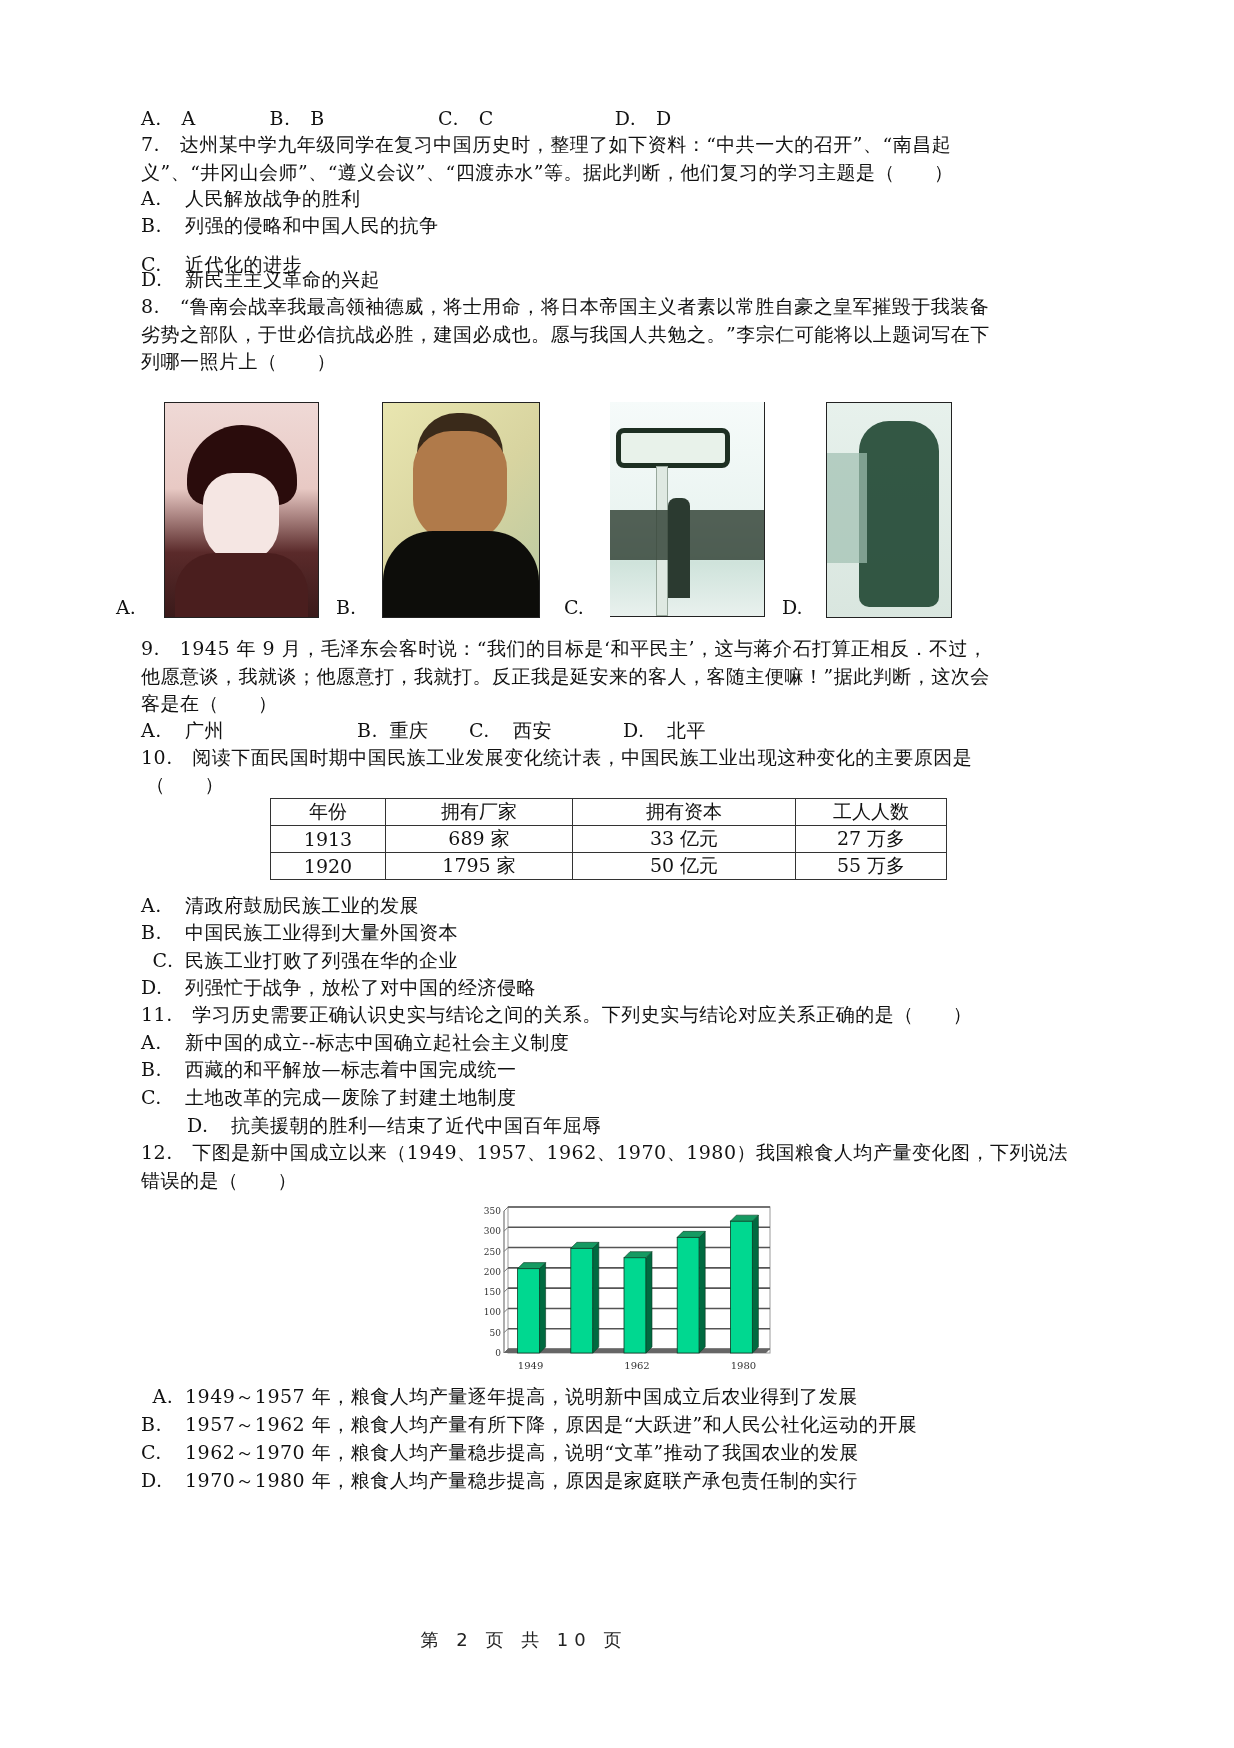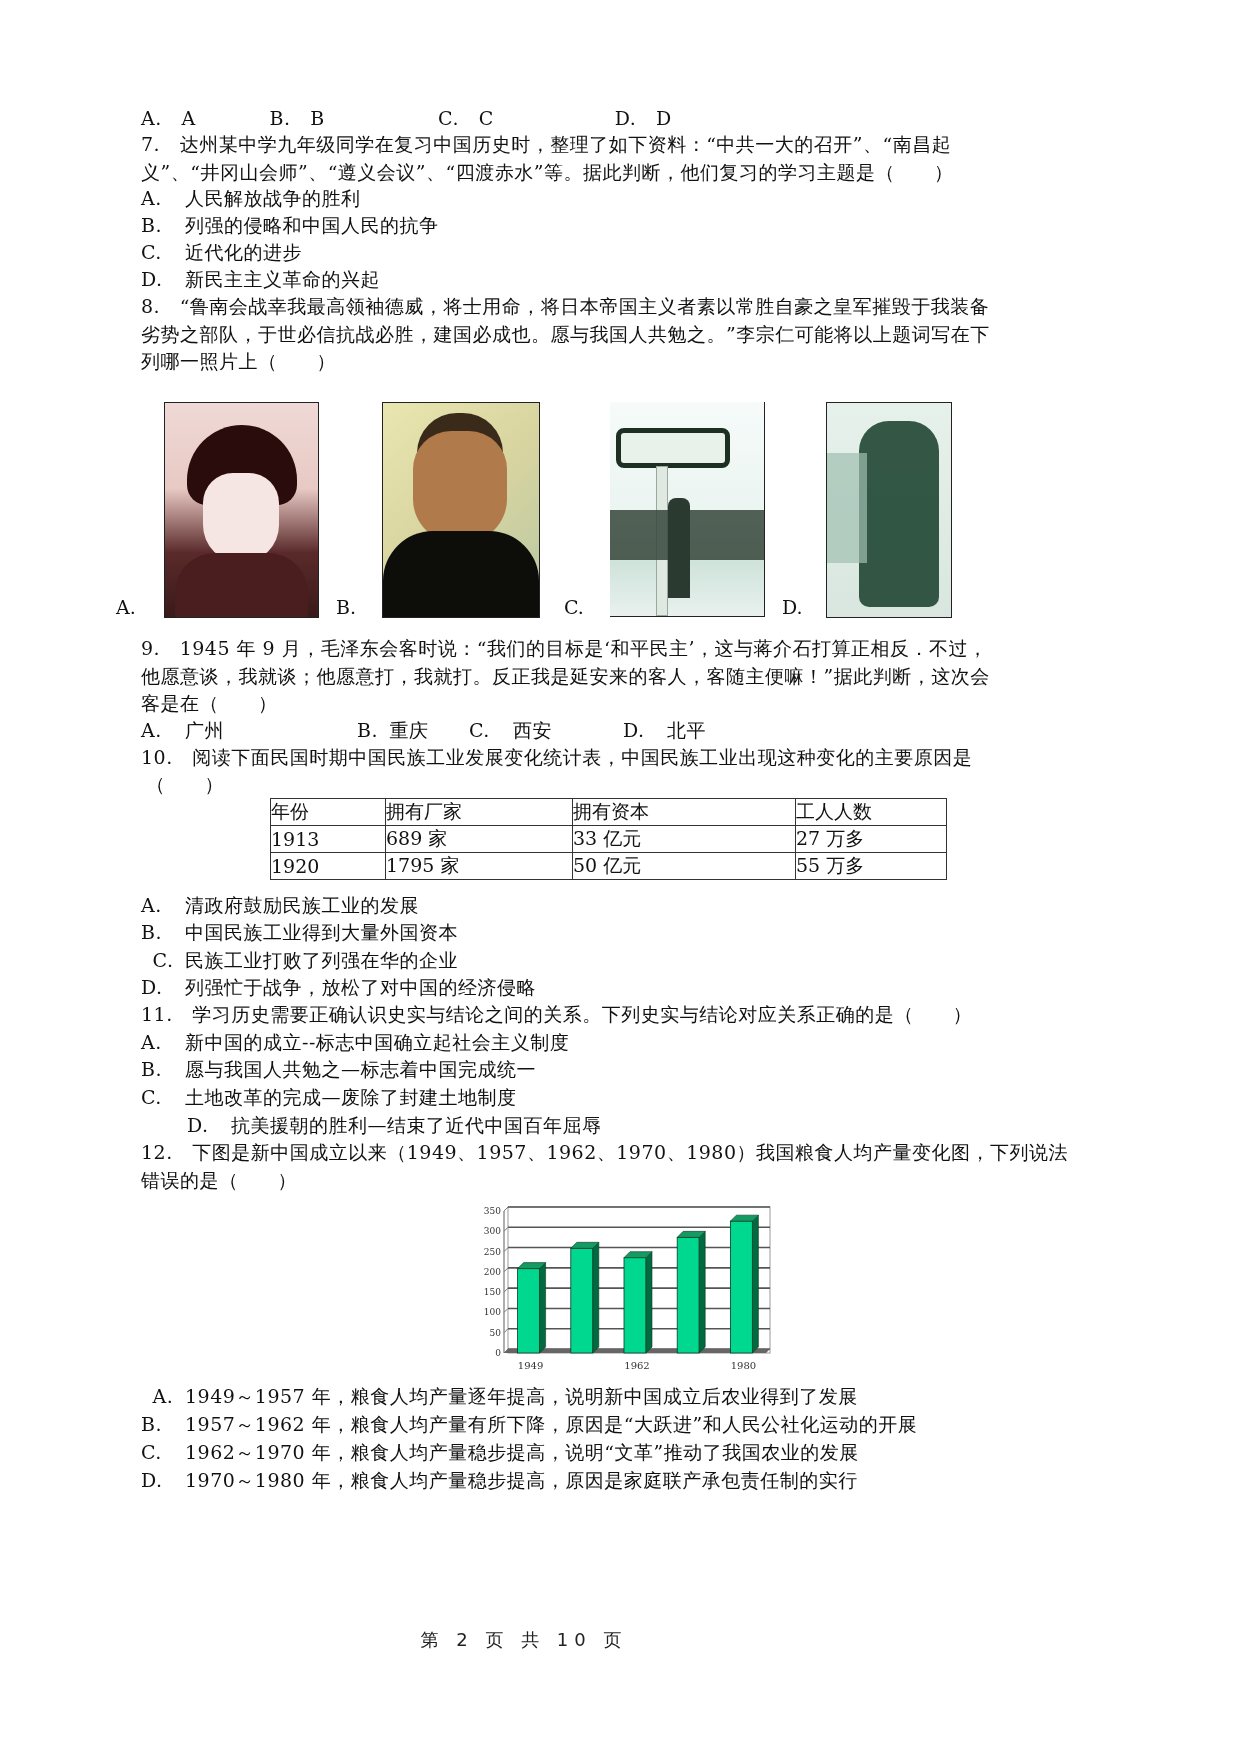--- a/index.html
+++ b/index.html
@@ -5,42 +5,42 @@
   html, body { margin: 0; padding: 0; background: #ffffff; }
   body { width: 1234px; height: 1748px; position: relative; overflow: hidden;
          font-family: "DejaVu Serif", "Liberation Serif", serif; color: #111; }
   .page { position: absolute; left: 0; top: 0; width: 1234px; height: 1748px; }
   .line { position: absolute; left: 141px; font-size: 19px; line-height: 28px; white-space: nowrap; letter-spacing: 0.5px; }
   .opt-label { display: inline-block; width: 44px; }
   .inline-opts span.o { display: inline-block; }
   .photo { position: absolute; border: 1.5px solid #222; overflow: hidden; }
   .photo-label { position: absolute; font-size: 19px; }
   table.stats { position: absolute; left: 270px; top: 798px; border-collapse: collapse; font-size: 19px; }
-  table.stats td { border: 1.5px solid #333; text-align: left; height: 26px; padding: 0; }
+  table.stats td { border: 1.5px solid #333; text-align: center; height: 26px; padding: 0; }
   .chart { position: absolute; left: 470px; top: 1205px; width: 310px; height: 175px; }
   .footer { position: absolute; top: 1628px; left: 0; width: 1048px; text-align: center;
             font-family: "DejaVu Sans", "Liberation Sans", sans-serif; font-size: 18px; letter-spacing: 6px; color: #222; }
 </style>
 </head>
 <body>
 
 <div class="page">
 
   <div class="line" style="top:104px;">
     <span style="display:inline-block;width:98px;"><span>A.</span>&nbsp;&nbsp;&nbsp;<span>A</span></span>
     <span style="display:inline-block;width:162px;margin-left:24px;"><span>B.</span>&nbsp;&nbsp;&nbsp;<span>B</span></span>
     <span style="display:inline-block;width:170px;"><span>C.</span>&nbsp;&nbsp;&nbsp;<span>C</span></span>
     <span style="display:inline-block;"><span>D.</span>&nbsp;&nbsp;&nbsp;<span>D</span></span>
   </div>
 
   <div class="line" style="top:130px;">7.　达州某中学九年级同学在复习中国历史时，整理了如下资料：“中共一大的召开”、“南昌起</div>
   <div class="line" style="top:158px;">义”、“井冈山会师”、“遵义会议”、“四渡赤水”等。据此判断，他们复习的学习主题是（　　）</div>
   <div class="line" style="top:184px;"><span class="opt-label">A.</span><span>人民解放战争的胜利</span></div>
   <div class="line" style="top:211px;"><span class="opt-label">B.</span><span>列强的侵略和中国人民的抗争</span></div>
-  <div class="line" style="top:238px;"><span class="opt-label">C.</span><span>近代化的进步</span></div>
+  <div class="line" style="top:250px;"><span class="opt-label">C.</span><span>近代化的进步</span></div>
   <div class="line" style="top:265px;"><span class="opt-label">D.</span><span>新民主主义革命的兴起</span></div>
 
   <div class="line" style="top:292px;">8.　“鲁南会战幸我最高领袖德威，将士用命，将日本帝国主义者素以常胜自豪之皇军摧毁于我装备</div>
   <div class="line" style="top:320px;">劣势之部队，于世必信抗战必胜，建国必成也。愿与我国人共勉之。”李宗仁可能将以上题词写在下</div>
   <div class="line" style="top:347px;">列哪一照片上（　　）</div>
 
   <span class="photo-label" style="left:116px;top:596px;">A.</span>
   <div class="photo" style="left:164px;top:402px;width:153px;height:214px;background:linear-gradient(180deg,#efd9d6 0%,#e8c9c4 40%,#5a2a2a 70%,#3a1a1a 100%);">
     <div style="position:absolute;left:22px;top:22px;width:110px;height:80px;border-radius:55px 55px 20px 20px;background:#2a0c0c;"></div>
     <div style="position:absolute;left:38px;top:70px;width:76px;height:90px;border-radius:30px 30px 38px 38px;background:#f5e6e3;"></div>
@@ -101,21 +101,21 @@
   </tbody>
     </table>
 
   <div class="line" style="top:891px;"><span class="opt-label">A.</span><span>清政府鼓励民族工业的发展</span></div>
   <div class="line" style="top:918px;"><span class="opt-label">B.</span><span>中国民族工业得到大量外国资本</span></div>
   <div class="line" style="top:946px;text-align:center;"><span class="opt-label">C.</span><span>民族工业打败了列强在华的企业</span></div>
   <div class="line" style="top:973px;"><span class="opt-label">D.</span><span>列强忙于战争，放松了对中国的经济侵略</span></div>
 
   <div class="line" style="top:1000px;">11.　学习历史需要正确认识史实与结论之间的关系。下列史实与结论对应关系正确的是（　　）</div>
   <div class="line" style="top:1028px;"><span class="opt-label">A.</span><span>新中国的成立--标志中国确立起社会主义制度</span></div>
-  <div class="line" style="top:1055px;"><span class="opt-label">B.</span><span>愿与我国人共勉之—标志着中国完成统一</span></div>
+  <div class="line" style="top:1055px;"><span class="opt-label">B.</span><span>西藏的和平解放—标志着中国完成统一</span></div>
   <div class="line" style="top:1083px;"><span class="opt-label">C.</span><span>土地改革的完成—废除了封建土地制度</span></div>
   <div class="line" style="top:1111px;margin-left:46px;"><span class="opt-label">D.</span><span>抗美援朝的胜利—结束了近代中国百年屈辱</span></div>
 
   <div class="line" style="top:1138px;">12.　下图是新中国成立以来（1949、1957、1962、1970、1980）我国粮食人均产量变化图，下列说法</div>
   <div class="line" style="top:1166px;">错误的是（　　）</div>
 
   <div class="chart">
     <svg id="chart-svg" width="310" height="175" viewBox="0 0 310 175">
         <rect x="38" y="2" width="262" height="146" fill="#ffffff" stroke="#999" stroke-width="1"></rect>
         <line x1="38" y1="144" x2="300" y2="144" stroke="#555" stroke-width="1.6"></line>

